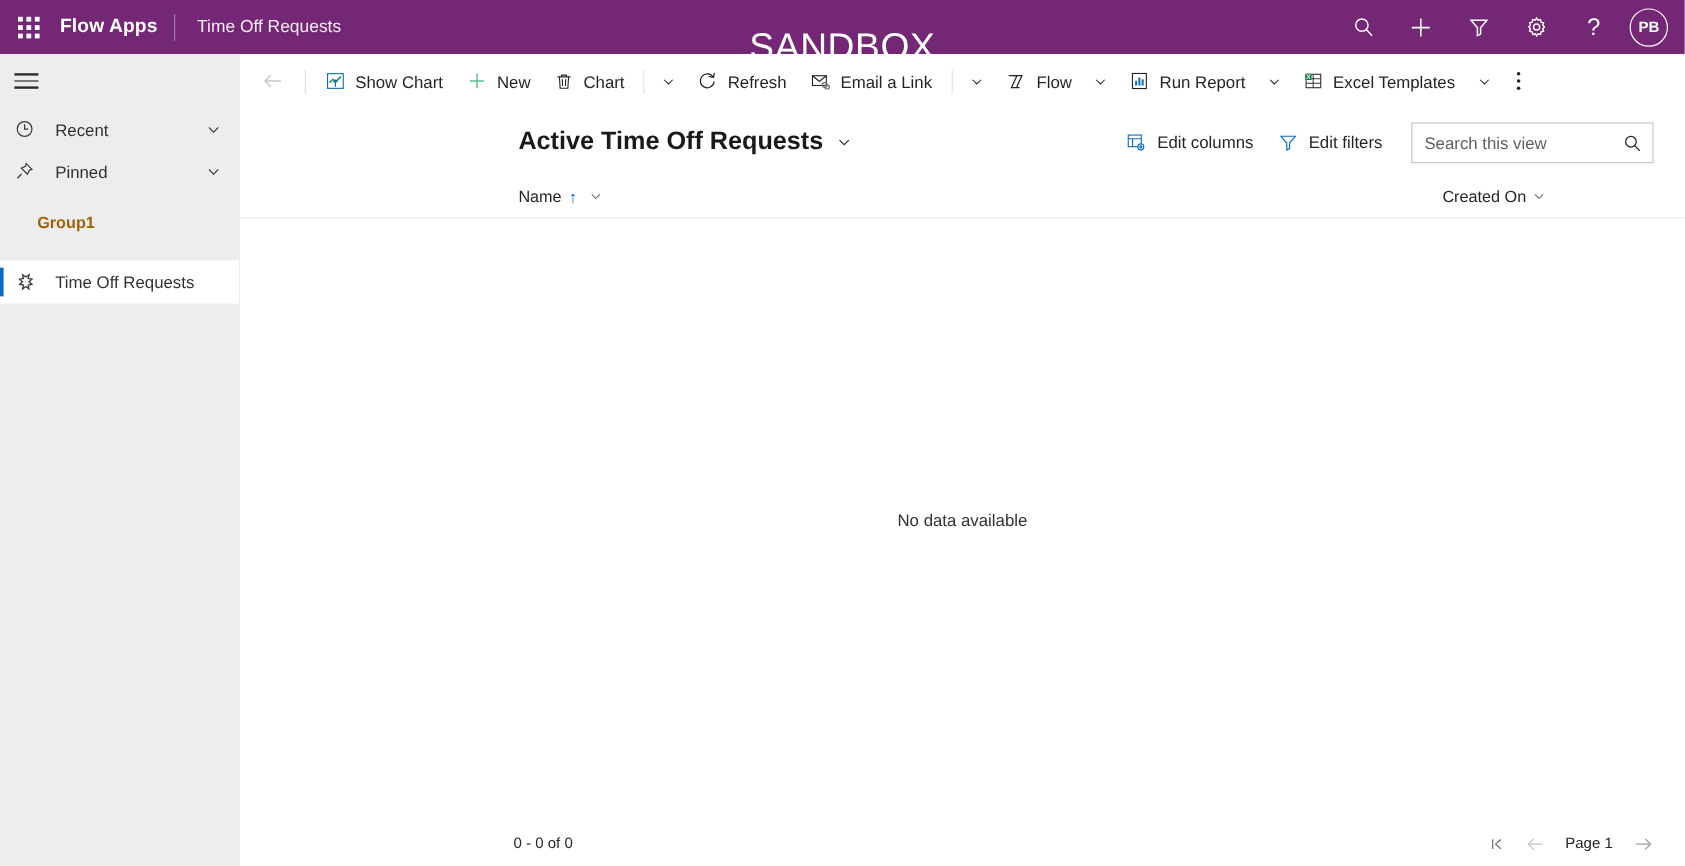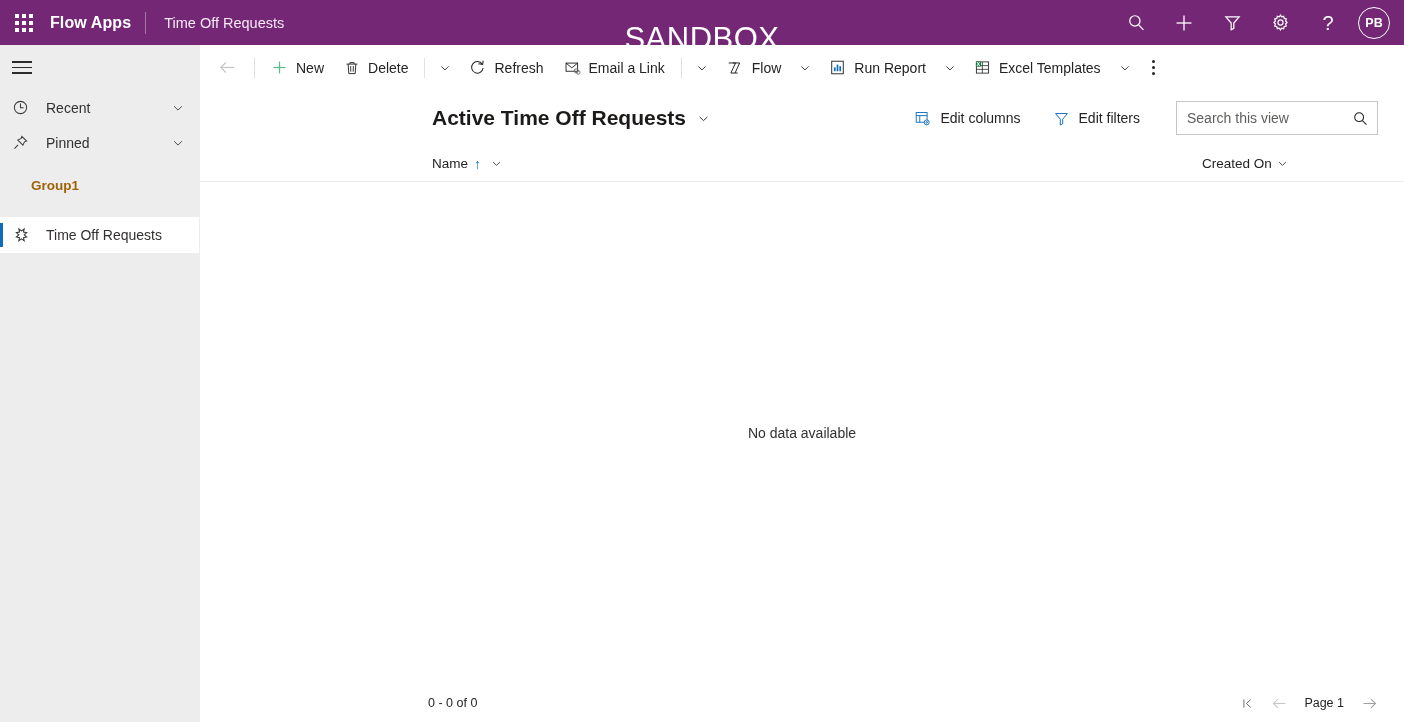--- a/index.html
+++ b/index.html
@@ -139,21 +139,21 @@
   .viewbar {
     height: 56px; display: flex; align-items: center;
     padding: 0 26px 0 232px; flex: 0 0 56px;
   }
   .viewtitle {
     font-size: 21px; font-weight: bold; color: #1b1a19;
     display: flex; align-items: center; cursor: pointer;
     margin-left: -232px; padding-left: 232px;
   }
   .viewtitle .chev { margin-left: 10px; display: flex; align-items: center; }
-  .viewbar-right { margin-left: auto; display: flex; align-items: center; gap: 12px; }
+  .viewbar-right { margin-left: auto; display: flex; align-items: flex-end; }
   .vb-btn {
     display: flex; align-items: center; height: 36px; padding: 0 10px;
     font-size: 14px; color: #242424; cursor: pointer; white-space: nowrap;
   }
   .vb-btn .lbl { padding-left: 9px; }
   .searchbox {
     margin-left: 14px; width: 202px; height: 34px;
     border: 1px solid #c8c6c4; background: #fff;
     display: flex; align-items: center; padding: 0 8px 0 10px;
   }
@@ -326,20 +326,30 @@
       <div class="backbtn">
         <span>
           <svg width="19" height="19" viewBox="0 0 20 20" fill="none" stroke="#c8c6c4" stroke-width="1.3">
             <line x1="3" y1="10" x2="17" y2="10"></line>
               <path d="M8.2 4.8 L3 10 l5.2 5.2"></path>
           </svg>
         </span>
       </div>
       <div class="cmdsep"></div>
 
+      <div class="cmd">
+        <span>
+          <svg width="17" height="17" viewBox="0 0 20 20" fill="none">
+            <rect x="2.3" y="2.8" width="15.4" height="14.4" stroke="#0f6cbd" stroke-width="1.1"></rect>
+            <path d="M4.3 11.8 L7.6 8.4 L10.3 10.8 L15.4 5.6" stroke="#107c41" stroke-width="1.3"></path>
+            <path d="M10 15.6 V9.2 M7.9 11.3 L10 9.1 L12.1 11.3" stroke="#0f6cbd" stroke-width="1.2"></path>
+          </svg>
+        </span>
+        <span class="lbl">Show Chart</span>
+      </div>
 
       <div class="cmd">
         <span>
           <svg width="17" height="17" viewBox="0 0 20 20" stroke="#5cbf8b" stroke-width="1.5">
             <line x1="10" y1="3" x2="10" y2="17"></line>
               <line x1="3" y1="10" x2="17" y2="10"></line>
           </svg>
         </span>
         <span class="lbl">New</span>
       </div>
@@ -347,21 +357,21 @@
       <div class="cmd">
         <span>
           <svg width="16" height="16" viewBox="0 0 20 20" fill="none" stroke="#242424" stroke-width="1.15">
             <line x1="3.2" y1="5.1" x2="16.8" y2="5.1"></line>
             <path d="M7.4 5.1 V3.3 h5.2 V5.1"></path>
             <path d="M5.2 5.1 L6 17 h8 l.8-11.9"></path>
             <line x1="8.3" y1="7.6" x2="8.5" y2="14.6"></line>
               <line x1="11.7" y1="7.6" x2="11.5" y2="14.6"></line>
           </svg>
         </span>
-        <span class="lbl">Delete</span>
+        <span class="lbl">Chart</span>
       </div>
       <div class="cmdsep"></div>
       <div class="cmd-chev">
         <svg width="14" height="14" viewBox="0 0 20 20" fill="none" stroke="#242424" stroke-width="1.2">
           <path d="M4.8 7.8 L10 12.8 L15.2 7.8"></path>
         </svg>
       </div>
 
       <div class="cmd">
         <span>

